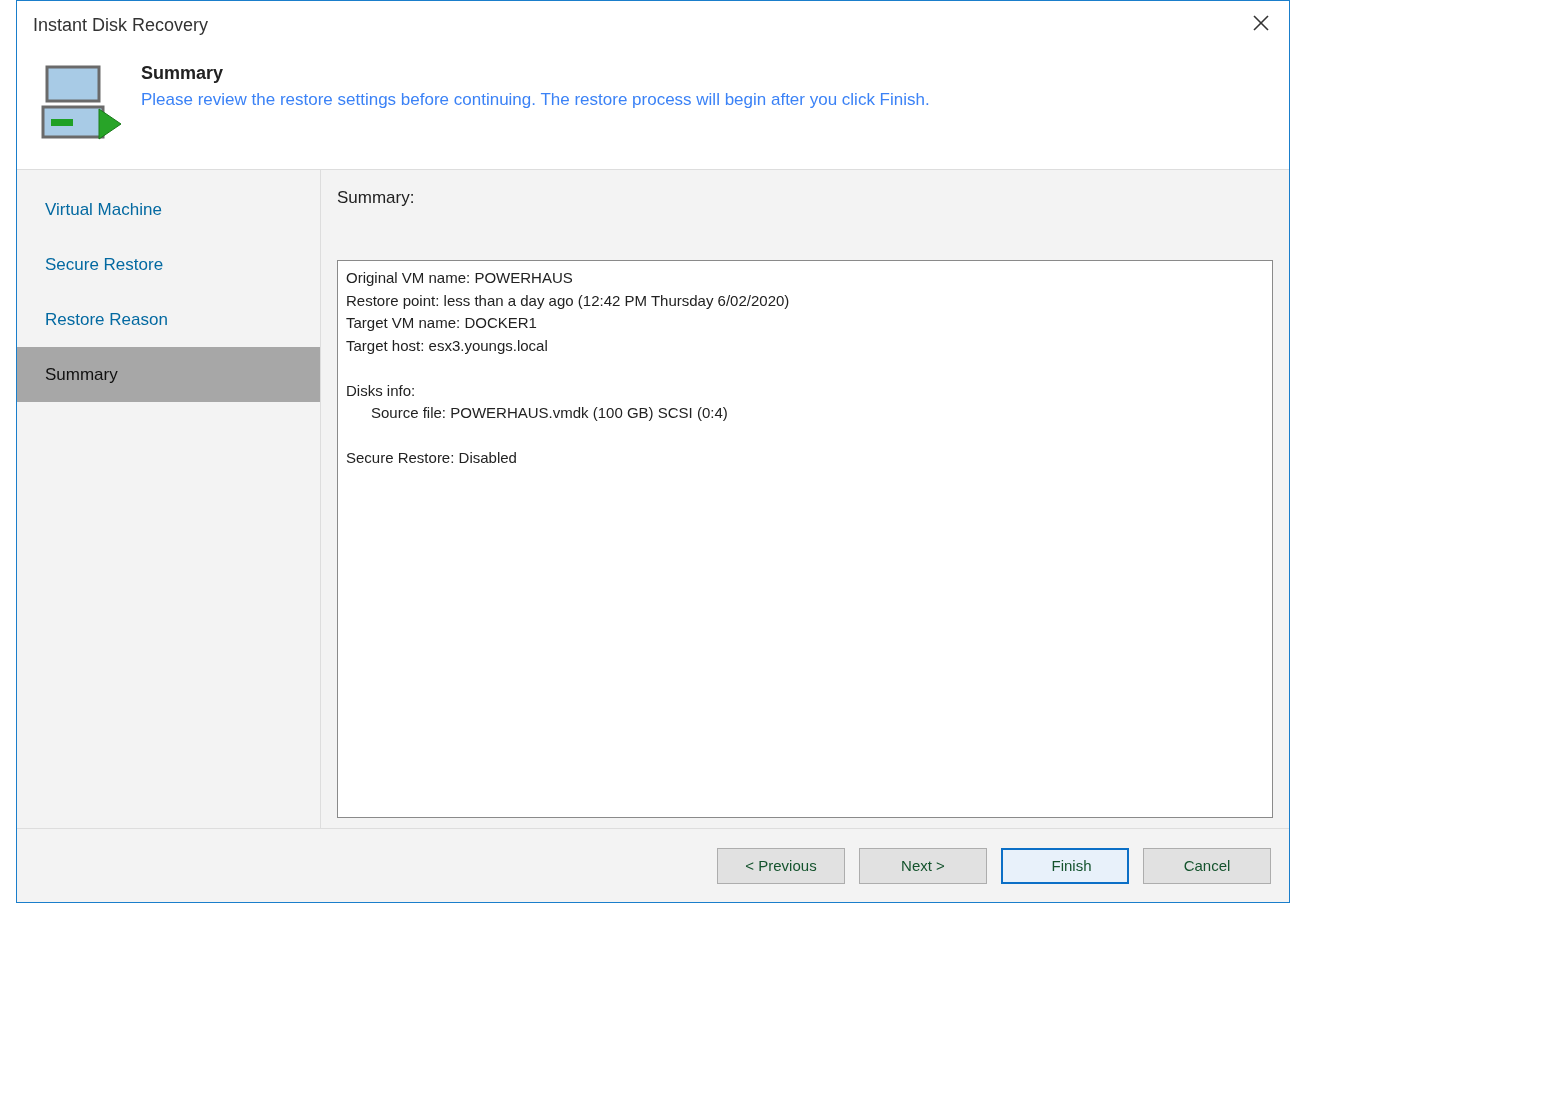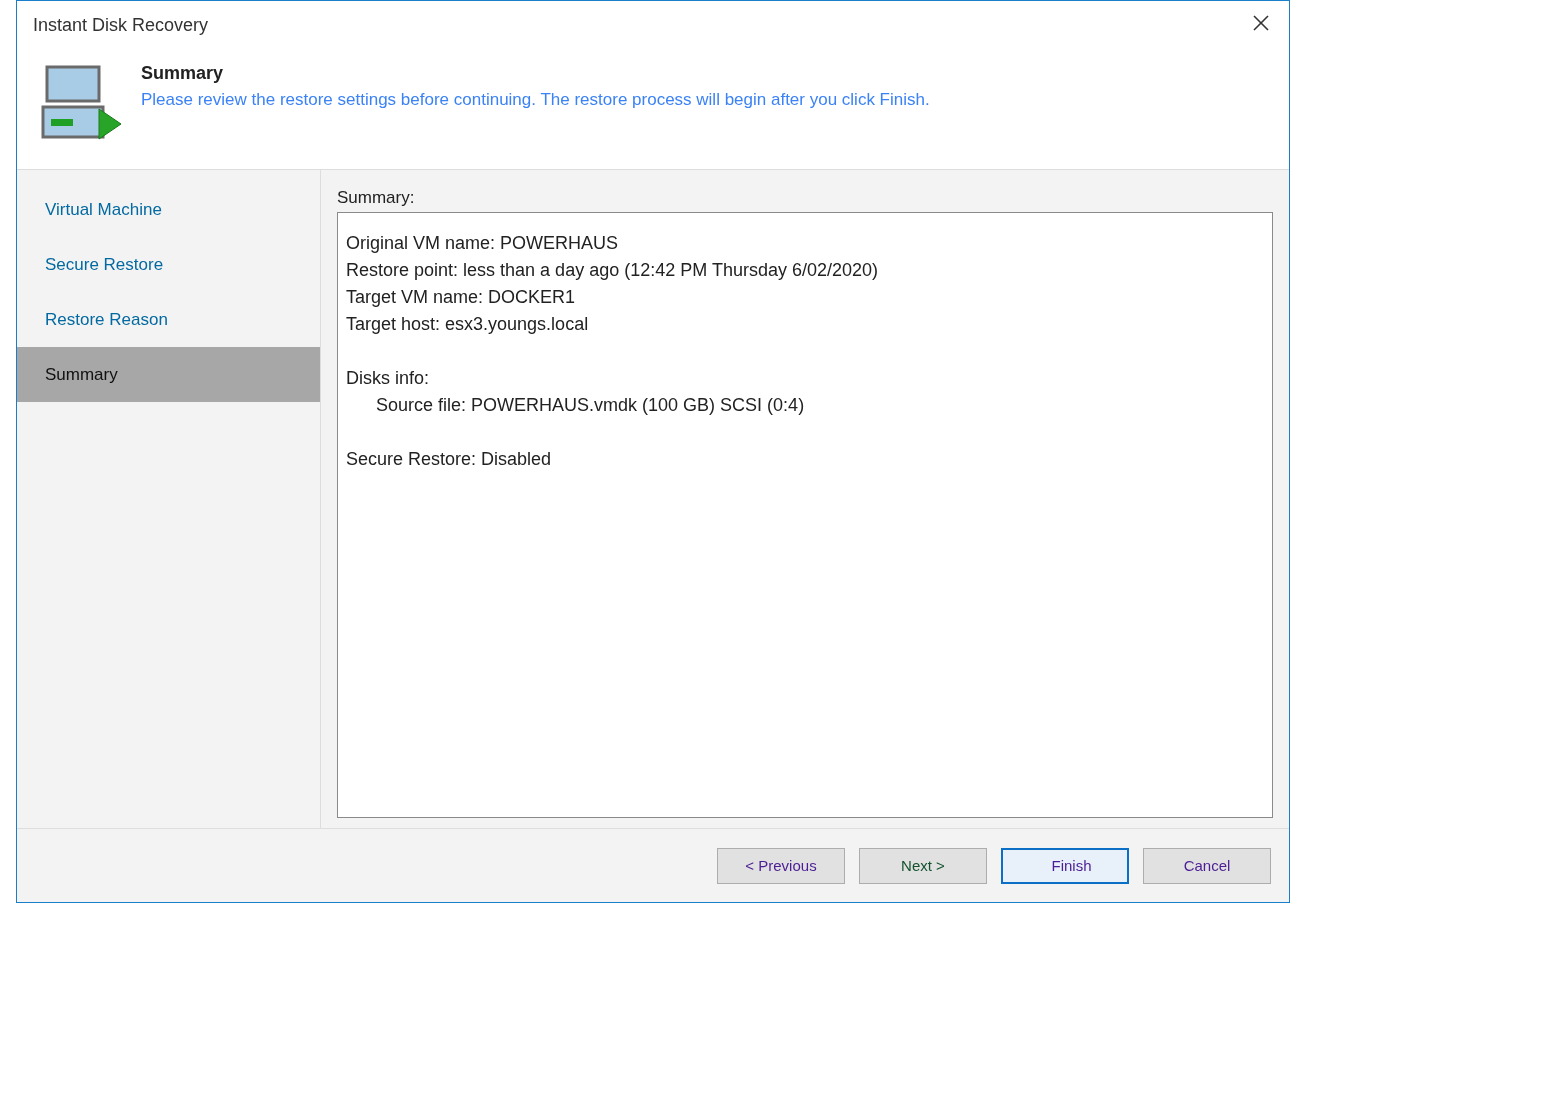--- a/index.html
+++ b/index.html
@@ -90,32 +90,33 @@
   .sidebar-item.active {
     background: #a7a7a7;
     color: #111;
   }
   .main {
     flex: 1;
     padding: 18px 16px 10px 16px;
     display: flex;
     flex-direction: column;
     min-width: 0;
+    gap: 48px;
   }
   .field-label {
     font-size: 17px;
     color: #222;
     margin-bottom: 4px;
   }
   .summary-box {
     flex: 1;
     background: #fff;
     border: 1px solid #8a8a8a;
-    padding: 17px 8px;
-    font-size: 18px;
+    padding: 6px 8px;
+    font-size: 15px;
     color: #222;
     line-height: 1.5;
     white-space: pre;
     overflow: auto;
   }
   .footer {
     height: 74px;
     display: flex;
     align-items: center;
     justify-content: flex-end;
@@ -123,21 +124,21 @@
     padding: 0 18px;
     background: #f3f3f3;
     border-top: 1px solid #ddd;
   }
   .btn {
     min-width: 128px;
     height: 36px;
     border: 1px solid #adadad;
     background: #e1e1e1;
     font-size: 15px;
-    color: #4c1d95;
+    color: #14532d;
     cursor: pointer;
     display: inline-flex;
     align-items: center;
     justify-content: center;
   }
   .btn:disabled {
     color: #14532d;
     cursor: default;
   }
   .btn.primary {

